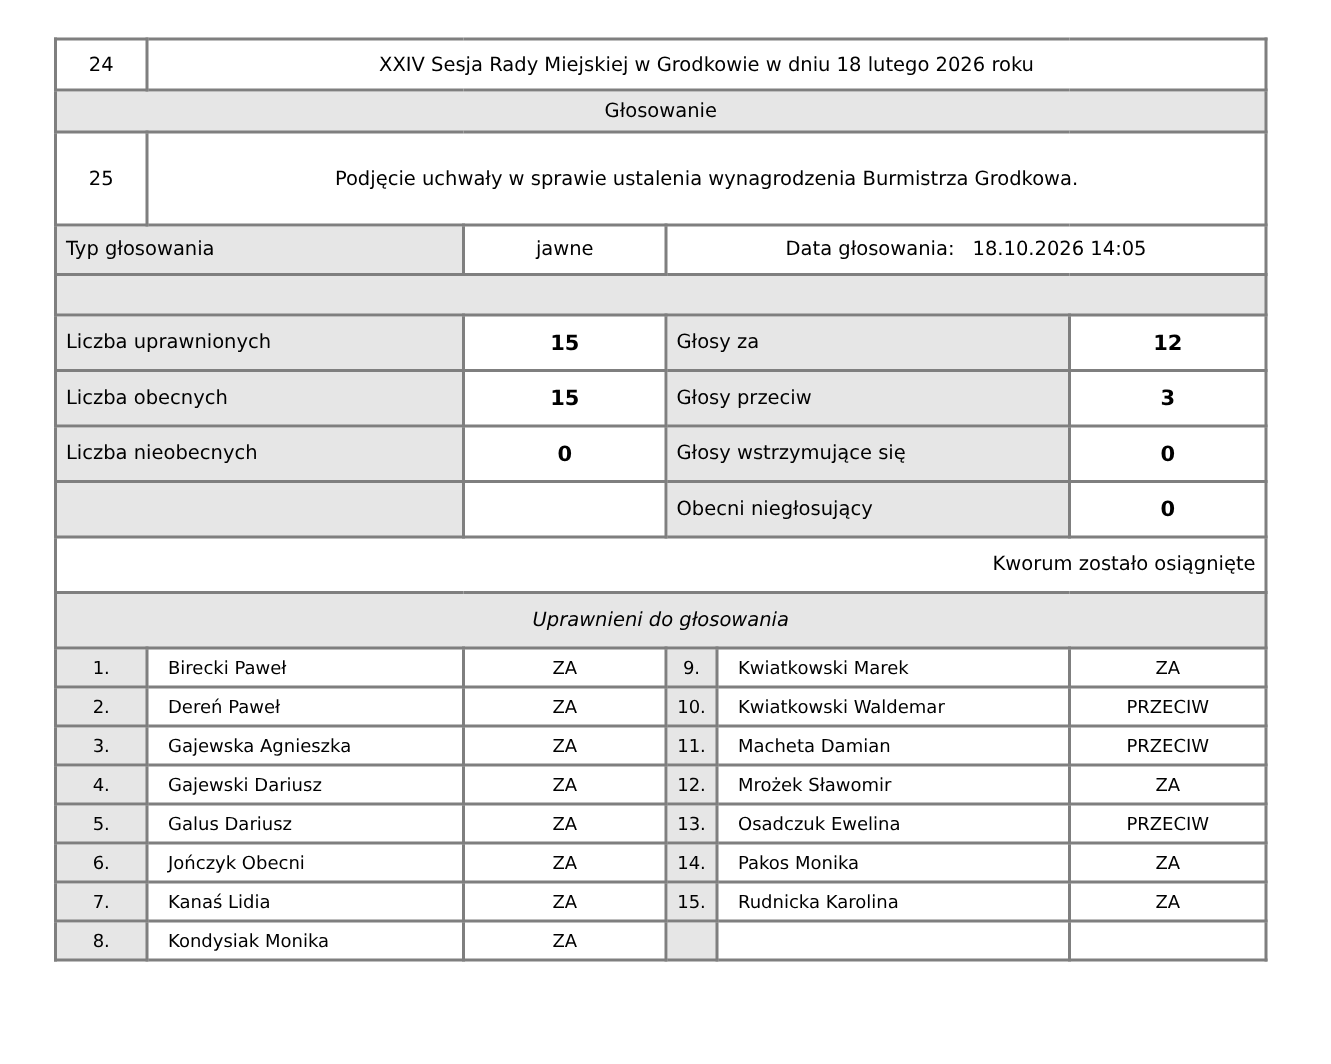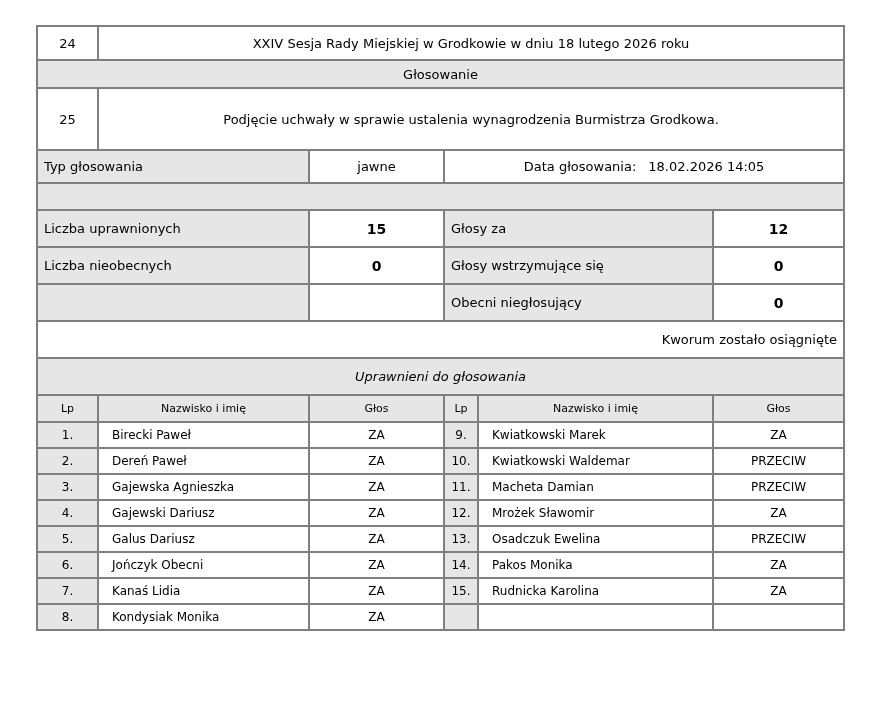--- a/index.html
+++ b/index.html
@@ -82,63 +82,61 @@
 
     <tr class="r-item">
       <td class="center">25</td>
       <td colspan="5" class="center">Podjęcie uchwały w sprawie ustalenia wynagrodzenia Burmistrza Grodkowa.</td>
     </tr>
 
     <tr class="r-type">
       <td colspan="2" class="gray lbl">Typ głosowania</td>
       <td class="center">jawne</td>
       <td colspan="3" class="center">
-        <span>Data głosowania:</span><span class="date-val">18.02.2026 14:05</span>
+        <span>Data głosowania:</span><span class="date-val">18.10.2026 14:05</span>
       </td>
     </tr>
 
     <tr class="r-spacer">
       <td colspan="6" class="gray"></td>
     </tr>
 
     <tr class="r-stat">
       <td colspan="2" class="gray lbl">Liczba uprawnionych</td>
       <td class="center bold val">15</td>
       <td colspan="2" class="gray lbl">Głosy za</td>
       <td class="center bold val">12</td>
     </tr>
     <tr class="r-stat">
+      <td colspan="2" class="gray lbl">Liczba obecnych</td>
+      <td class="center bold val">15</td>
+      <td colspan="2" class="gray lbl">Głosy przeciw</td>
+      <td class="center bold val">3</td>
+    </tr>
+    <tr class="r-stat">
       <td colspan="2" class="gray lbl">Liczba nieobecnych</td>
       <td class="center bold val">0</td>
       <td colspan="2" class="gray lbl">Głosy wstrzymujące się</td>
       <td class="center bold val">0</td>
     </tr>
     <tr class="r-stat">
       <td colspan="2" class="gray lbl"></td>
       <td class="center bold val"></td>
       <td colspan="2" class="gray lbl">Obecni niegłosujący</td>
       <td class="center bold val">0</td>
     </tr>
 
     <tr class="r-kworum">
       <td colspan="6" class="center">Kworum zostało osiągnięte</td>
     </tr>
 
     <tr class="r-upraw">
       <td colspan="6" class="gray center">Uprawnieni do głosowania</td>
     </tr>
 
-    <tr class="r-vhead">
-      <td class="gray center">Lp</td>
-      <td class="gray center">Nazwisko i imię</td>
-      <td class="gray center">Głos</td>
-      <td class="gray center">Lp</td>
-      <td class="gray center">Nazwisko i imię</td>
-      <td class="gray center">Głos</td>
-    </tr>
 
     <tr class="r-voter">
       <td class="gray center">1.</td>
       <td class="name">Birecki Paweł</td>
       <td class="center">ZA</td>
       <td class="gray center">9.</td>
       <td class="name">Kwiatkowski Marek</td>
       <td class="center">ZA</td>
     </tr>
     <tr class="r-voter">

